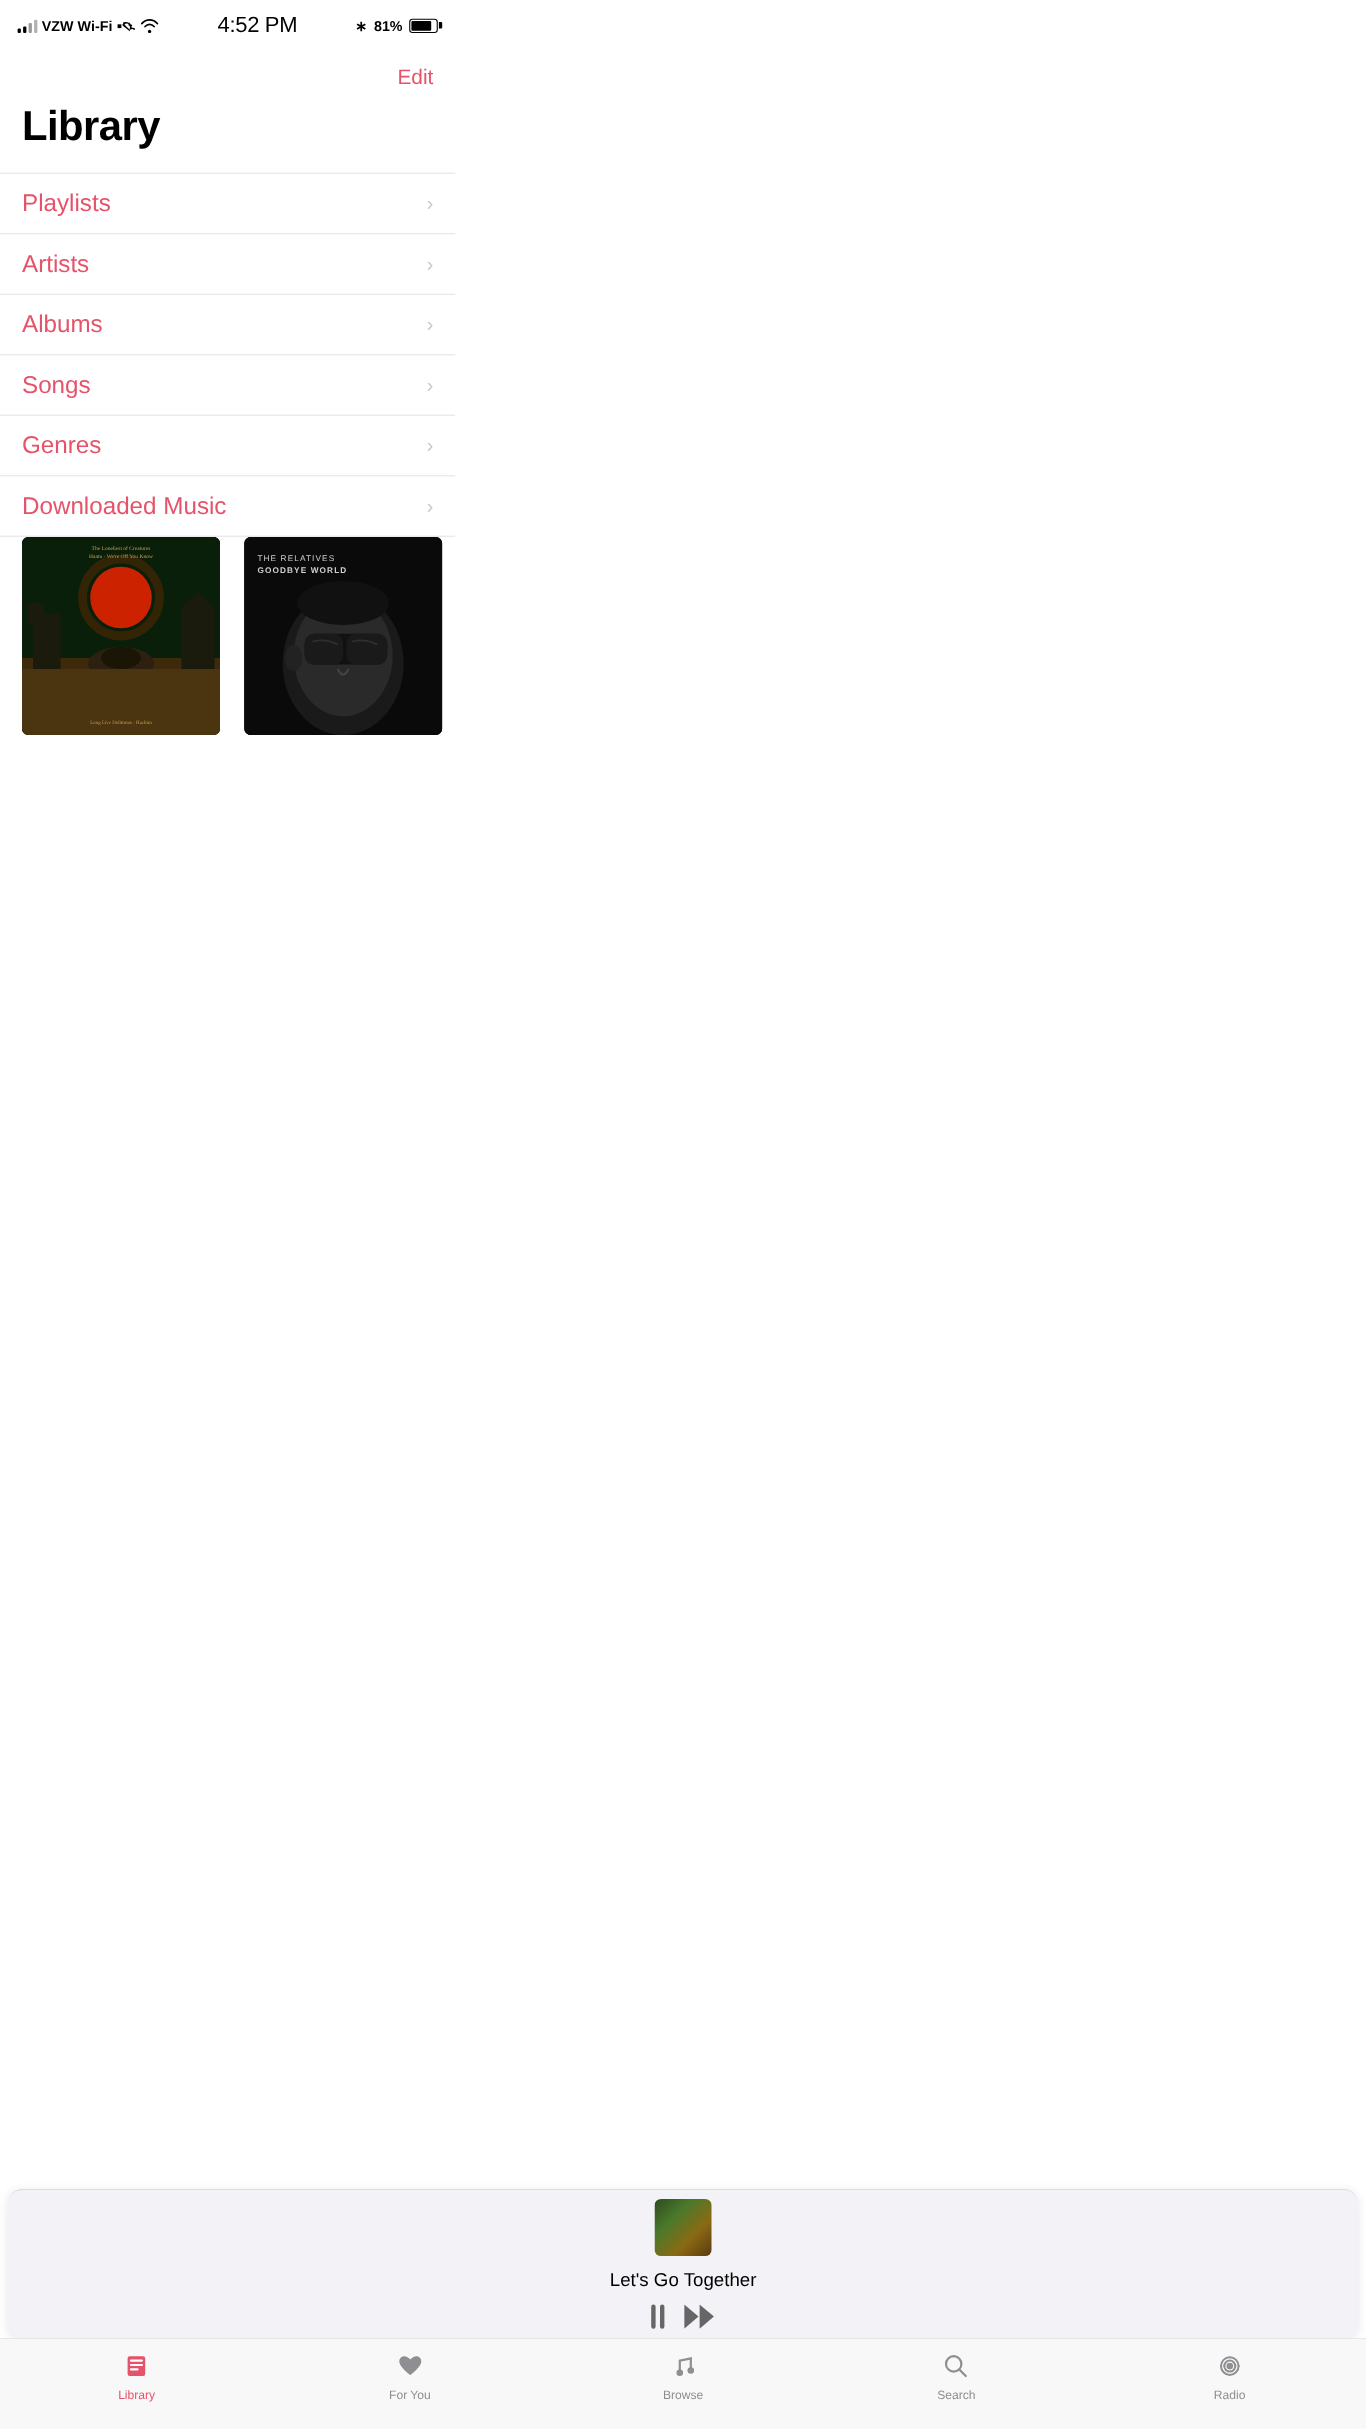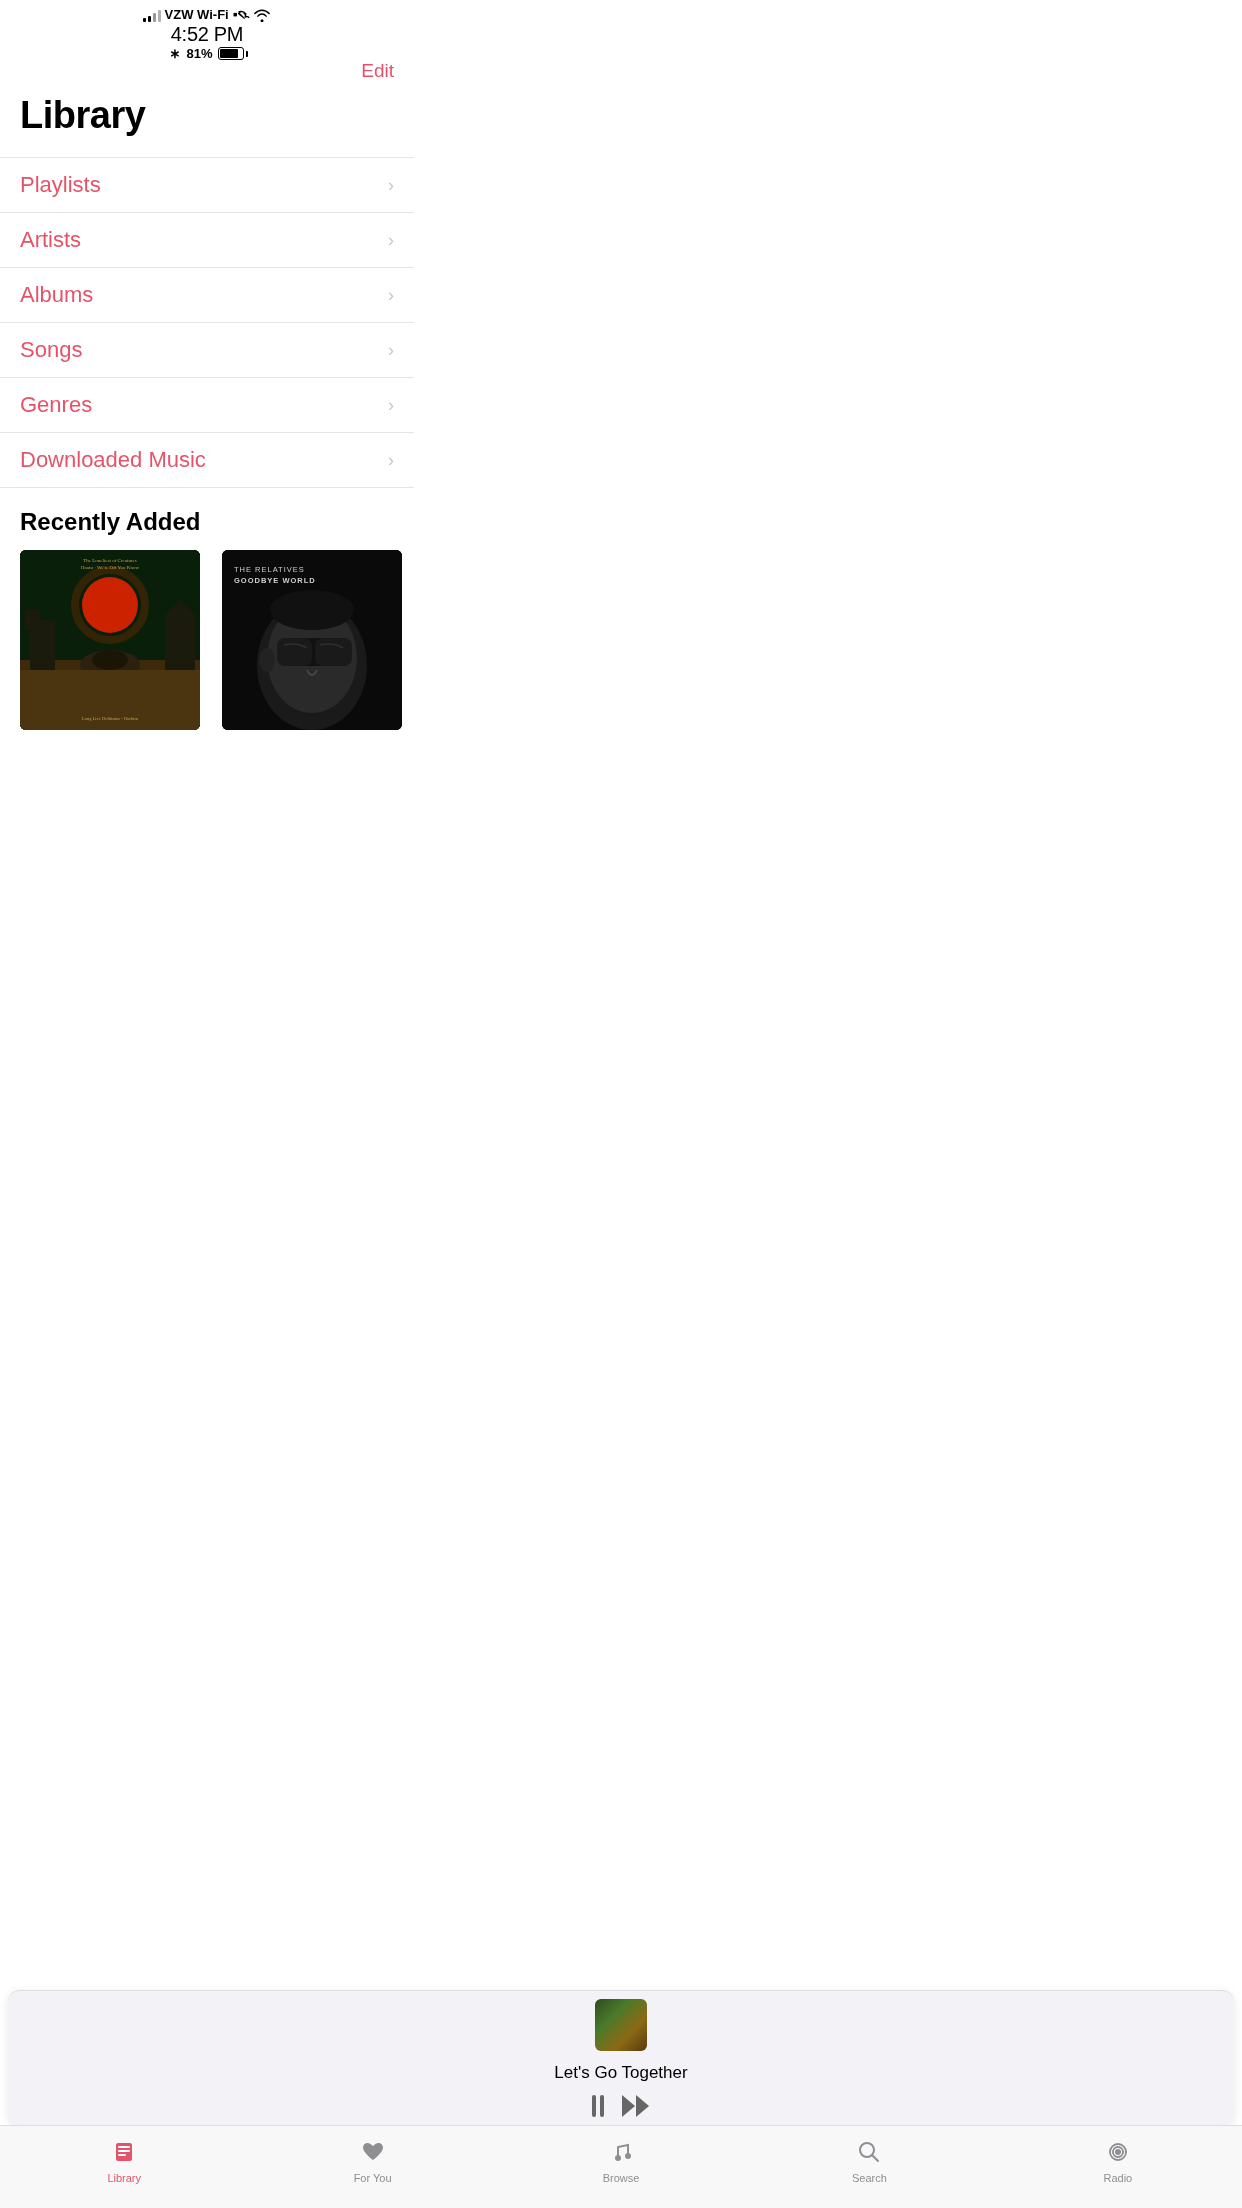--- a/index.html
+++ b/index.html
@@ -14,21 +14,20 @@
     }
 
     
     .status-bar {
       display: flex;
       justify-content: space-between;
       align-items: center;
       padding: 6px 16px 4px;
       height: 44px;
       background: #fff;
-      flex-direction: column;
     }
     .status-left {
       display: flex;
       align-items: center;
       gap: 4px;
       font-size: 13px;
       font-weight: 600;
     }
     .signal-bars {
       display: flex;
@@ -347,21 +346,20 @@
       <span class="library-item-label">Genres</span>
       <span class="chevron">›</span>
     </div>
     <div class="library-item">
       <span class="library-item-label">Downloaded Music</span>
       <span class="chevron">›</span>
     </div>
   </div>
 
   <div>
-    <h2 class="section-title">Recently Added</h2>
     <div class="album-grid">
 
       <div class="album-thumb">
         <div class="haatu-art">
           <svg viewBox="0 0 180 180" xmlns="http://www.w3.org/2000/svg" width="180" height="180">
 
             <rect width="180" height="180" fill="#0d1a0a"></rect>
 
             <defs>
               <radialGradient id="moonGlow" cx="50%" cy="35%" r="25%">

